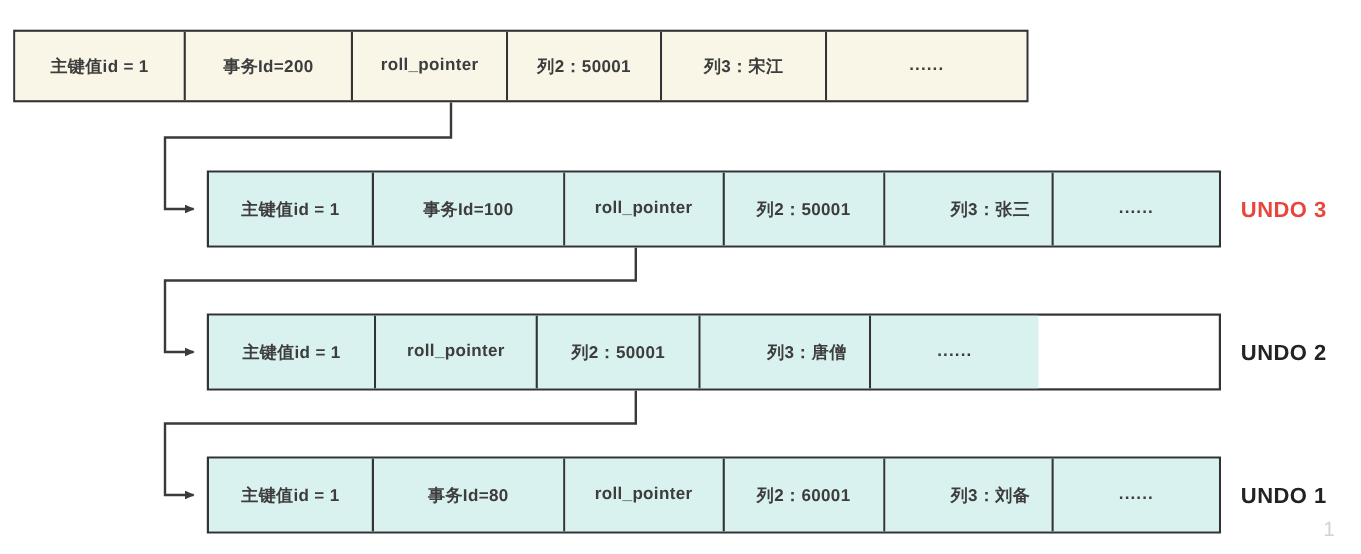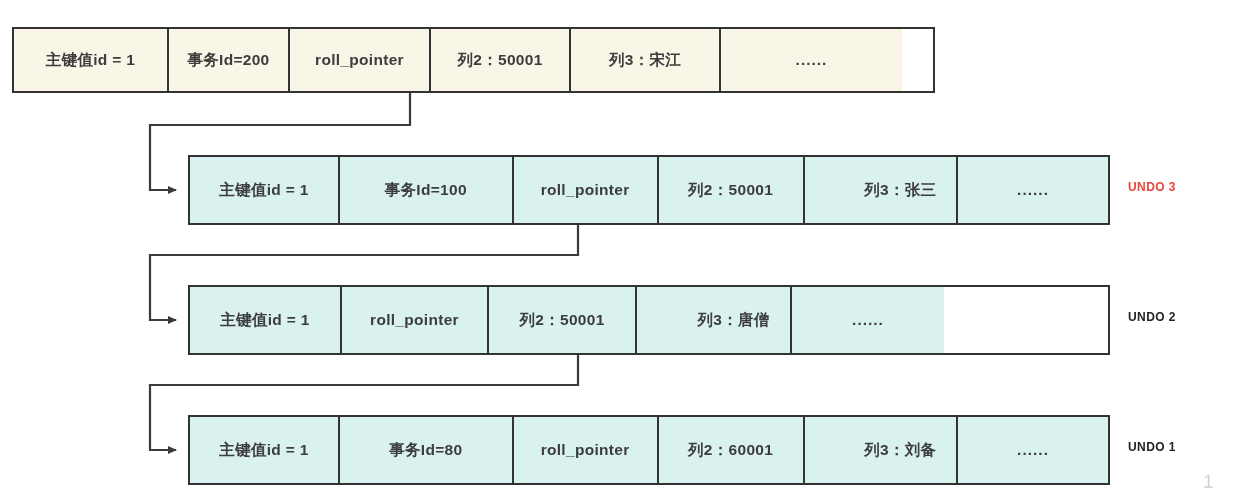--- a/index.html
+++ b/index.html
@@ -64,21 +64,21 @@
     white-space: nowrap;
     overflow: hidden;
   }
   .cell:last-child { border-right: none; }
 
   .record-row.head .cell { background: #faf6e7; }
   .record-row.undo .cell { background: #d9f2f0; }
 
   
   .head .c0 { width: 155px; }
-  .head .c1 { width: 121px; text-align: center; }
+  .head .c1 { width: 152px; text-align: center; }
   .head .c2 { width: 141px; }
   .head .c3 { width: 140px; }
   .head .c4 { width: 150px; }
   .head .c5 { width: 181px; }
 
   
   .undo .c0 { width: 152px; }
   .undo .c1 { width: 176px; }
   .undo .c2 { width: 147px; }
   .undo .c3 { width: 148px; }
@@ -86,21 +86,21 @@
   .undo .c5 { width: 152px; }
 
   .ellipsis-cell {
     letter-spacing: 1px;
   }
 
   
   .undo-label {
     position: absolute;
     left: 1128px;
-    font-size: 12px;
+    font-size: 20px;
     font-weight: bold;
     color: #232323;
     letter-spacing: 0.4px;
     white-space: nowrap;
   }
   .undo-label.accent { color: #e8453c; }
   .undo-label.l3 { top: 180px; }
   .undo-label.l2 { top: 310px; }
   .undo-label.l1 { top: 440px; }
 

